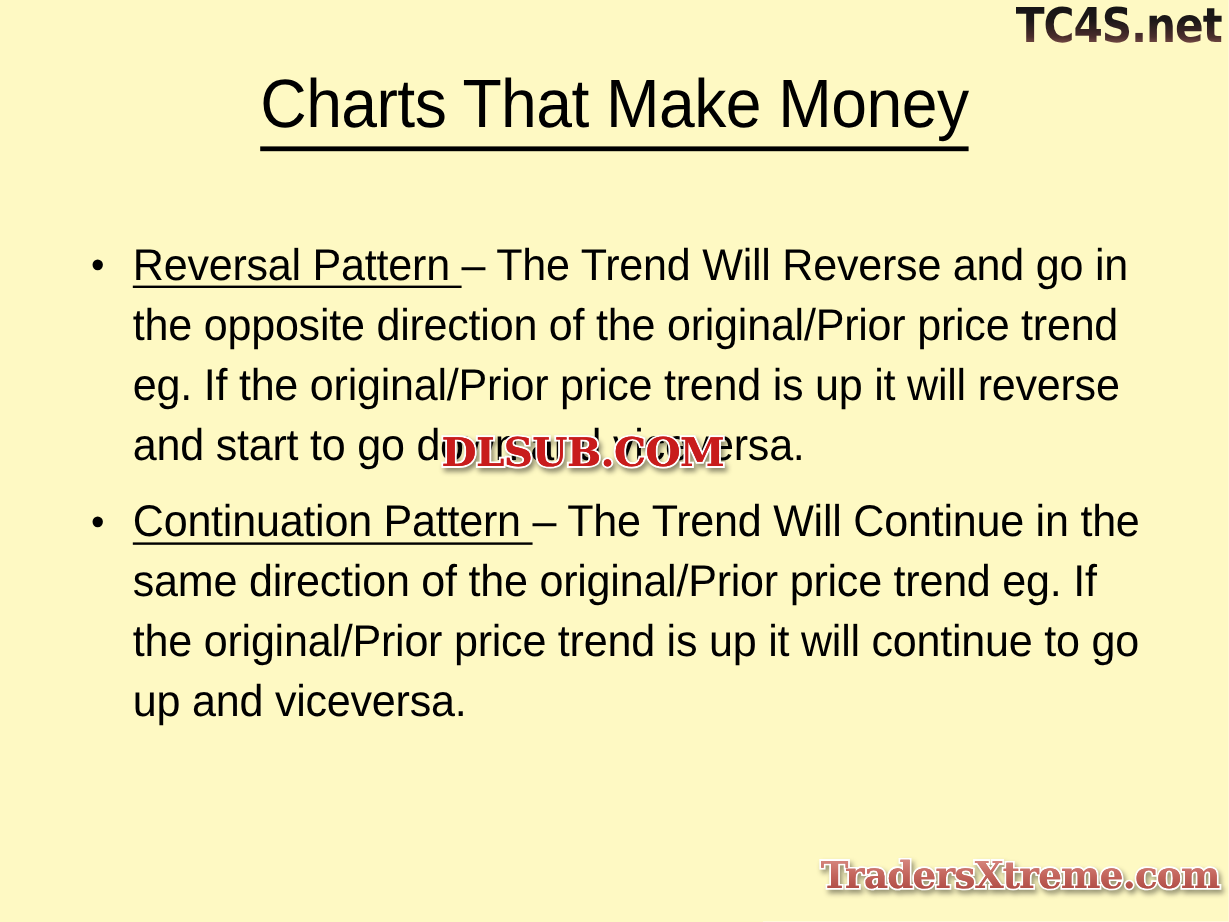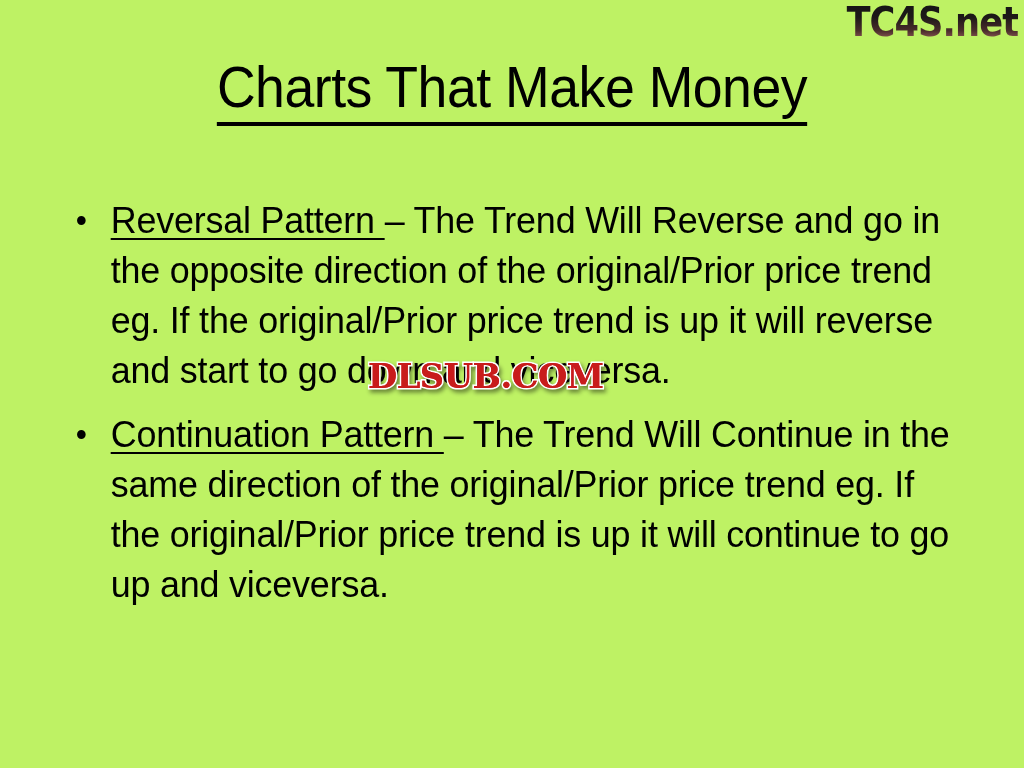--- a/index.html
+++ b/index.html
@@ -12,21 +12,21 @@
     background: #ffffff;
     font-family: "Liberation Sans", sans-serif;
     overflow: hidden;
     position: relative;
     -webkit-font-smoothing: antialiased;
   }
 
   .slide {
     position: absolute;
     inset: 0;
-    background: #bef264;
+    background: #fef9c3;
   }
 
   
   .tc4s-watermark {
     position: absolute;
     top: 2px;
     right: 6px;
     font-family: "DejaVu Sans", sans-serif;
     font-weight: bold;
     font-size: 40px;
@@ -178,14 +178,18 @@
     <li class="bullet-item">
       <span class="term">Continuation Pattern </span><span>– The Trend Will Continue in the same direction of the original/Prior price trend eg. If the original/Prior price trend is up it will continue to go up and viceversa.</span>
     </li>
   </ul>
 
   <div class="dlsub-watermark">
     <span>DLSUB.COM</span>
     <span class="fill">DLSUB.COM</span>
   </div>
 
+  <div class="traders-watermark">
+    <span>TradersXtreme.com</span>
+    <span class="fill">TradersXtreme.com</span>
+  </div>
 
 </div>
 
 </body></html>

